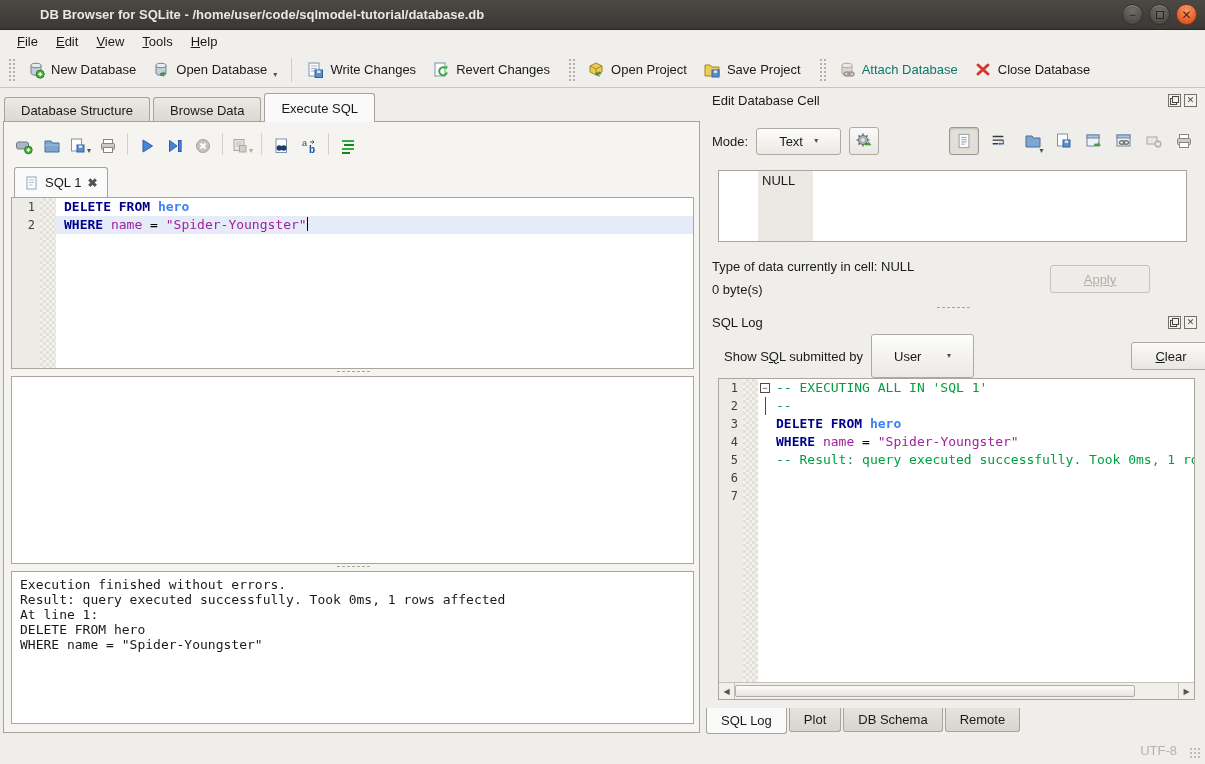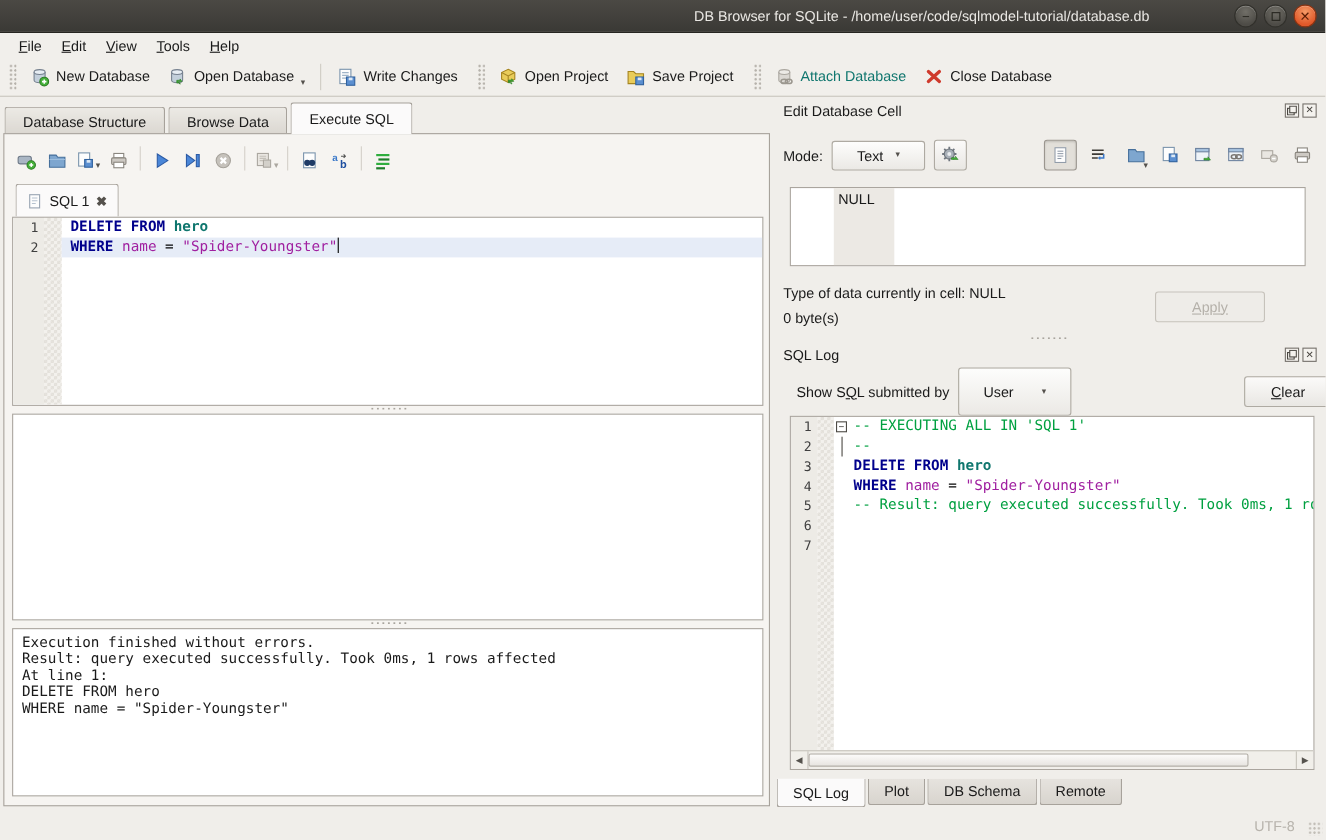--- a/index.html
+++ b/index.html
@@ -8,21 +8,21 @@
     position:relative; overflow:hidden;
     background:#f0eeea; color:#1a1a1a;
     font-family:"Liberation Sans", sans-serif; font-size:13px;
   }
   .abs { position:absolute; }
 
   
   .titlebar { left:0; top:0; width:1205px; height:30px;
     background:linear-gradient(#4b4944,#3a3935); border-bottom:1px solid #262521; }
   .title-text { left:40px; right:160px; top:0; height:30px; line-height:30px;
-    text-align:right; color:#e9e7e3; font-weight:normal; white-space:nowrap; overflow:hidden; }
+    text-align:left; color:#e9e7e3; font-weight:bold; white-space:nowrap; overflow:hidden; }
   .win-controls { right:8px; top:4px; display:flex; gap:6px; }
   .win-btn { width:21px; height:21px; border-radius:50%;
     display:flex; align-items:center; justify-content:center;
     font-size:12px; line-height:1; color:#26251f;
     background:radial-gradient(circle at 50% 30%, #716f68, #4e4c47 70%);
     border:1px solid #31302b; box-shadow:inset 0 1px 0 rgba(255,255,255,.25); }
   .win-btn .sq { width:8px; height:8px; border:1.5px solid #26251f; }
   .win-btn.close { background:radial-gradient(circle at 50% 30%, #f59a66, #e0592a 70%); color:#5c1d05; border-color:#8c3311; }
 
   
@@ -71,21 +71,21 @@
     background-image:linear-gradient(45deg,#e3e0da 25%,transparent 25%,transparent 75%,#e3e0da 75%),
                      linear-gradient(45deg,#e3e0da 25%,transparent 25%,transparent 75%,#e3e0da 75%);
     background-size:6px 6px; background-position:0 0,3px 3px; }
   .code-area { position:absolute; left:44px; top:0; right:0; bottom:0; }
   .codeline { height:18px; line-height:18px; padding-left:8px; white-space:pre;
     font-family:"DejaVu Sans Mono", monospace; font-size:13px; }
   .codeline.hl { background:#e6ecf7; }
   .lnum { height:18px; line-height:18px; text-align:right; padding-right:5px;
     font-family:"DejaVu Sans Mono", monospace; font-size:12px; color:#3f3f3f; }
   .kw { color:#00008c; font-weight:bold; }
-  .tbl { color:#0f766e; font-weight:bold; }
+  .tbl { color:#3b82f6; font-weight:bold; }
   .fld { color:#a020a0; }
   .op { color:#000; }
   .str { color:#a020a0; }
   .cmt { color:#00a040; }
   .cursor { display:inline-block; width:1px; height:14px; background:#000; vertical-align:-2px; }
 
   .splitter { height:7px; display:flex; align-items:center; justify-content:center; }
   .splitter .dots { width:34px; height:3px;
     background-image:radial-gradient(#a8a49d 1px, transparent 1.2px); background-size:5px 3px; }
 
@@ -213,20 +213,30 @@
       <svg viewBox="0 0 18 18" width="18" height="18">
           <rect x="3" y="2" width="10" height="13" fill="#fdfdfd" stroke="#7b94ad"></rect>
           <path d="M5 5 h6 M5 7.5 h6 M5 10 h4" stroke="#9fb4c8" stroke-width="1"></path>
           <rect x="9" y="9" width="7.5" height="7.5" fill="#5b8fd0" stroke="#31629e"></rect>
           <rect x="11" y="9.5" width="3.5" height="2.5" fill="#dce8f5"></rect>
         </svg>
     </span>
     <span class="lbl">Write Changes</span>
   </div>
 
+  <div class="tbtn">
+    <span class="i18">
+      <svg viewBox="0 0 18 18" width="18" height="18">
+          <rect x="3" y="2" width="10" height="13" fill="#fdfdfd" stroke="#7b94ad"></rect>
+          <path d="M13.5 7 a4 4 0 1 0 1.5 4.5" fill="none" stroke="#3aa83c" stroke-width="2"></path>
+          <path d="M15.5 4.5 l-0.5 3.5 -3.2 -1.2 z" fill="#3aa83c"></path>
+        </svg>
+    </span>
+    <span class="lbl">Revert Changes</span>
+  </div>
 
   <div class="tb-handle" style="margin-left:10px;"></div>
 
   <div class="tbtn">
     <span class="i18">
       <svg viewBox="0 0 18 18" width="18" height="18">
           <path d="M9 2 L15 5 L15 11 L9 14 L3 11 L3 5 Z" fill="#e9cc5a" stroke="#a5841f"></path>
           <path d="M3 5 L9 8 L15 5 M9 8 L9 14" fill="none" stroke="#a5841f"></path>
           <path d="M9.5 13 h4.5 l-1.8 -2.4 v1.2 h-3 v2.4 h3 v1.2 z" fill="#45b039" stroke="#2c7d24" stroke-width=".6"></path>
         </svg>

